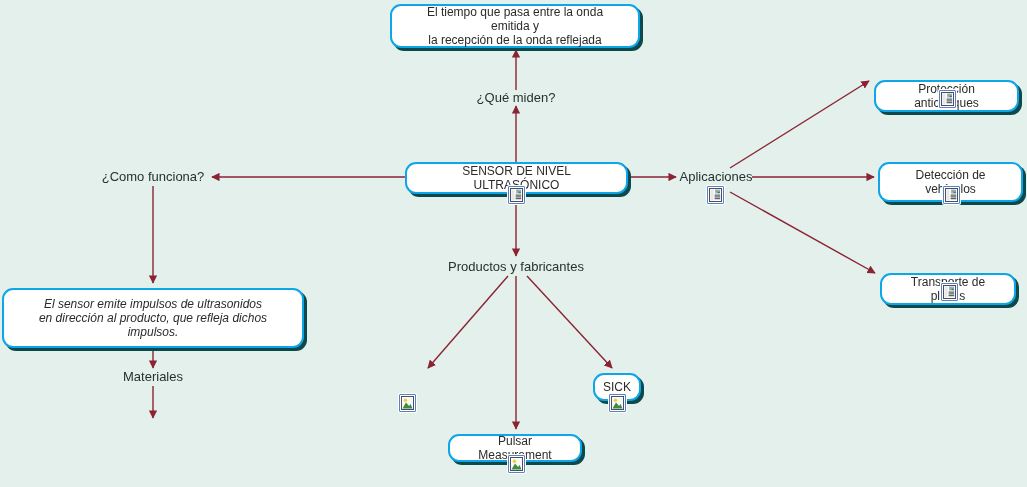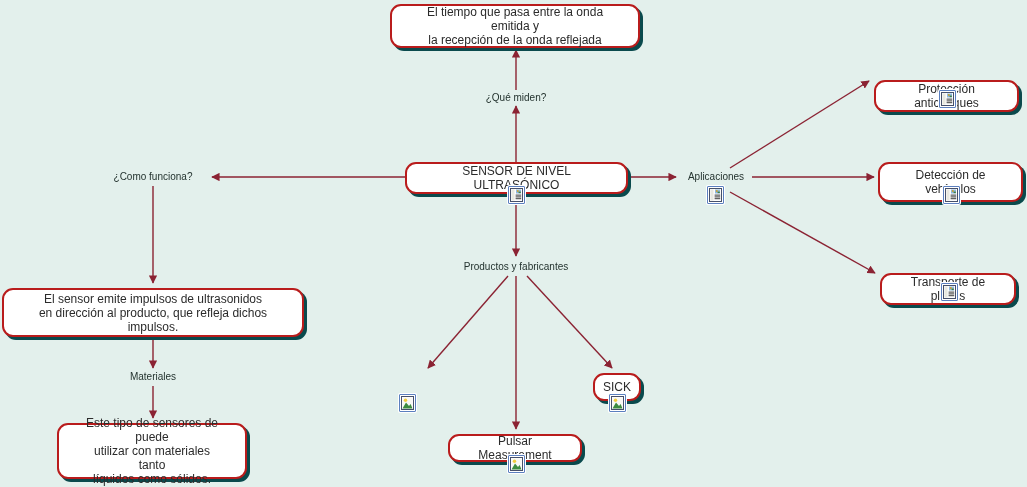--- a/index.html
+++ b/index.html
@@ -24,39 +24,39 @@
     width: 1027px;
     height: 487px;
     pointer-events: none;
   }
 
   
   .node {
     position: absolute;
     box-sizing: border-box;
     background: #ffffff;
-    border: 2px solid #b91c1c;
+    border: 2px solid #0ea5e9;
     border-radius: 11px;
     box-shadow: 3px 3px 0 0 #0a4a4d;
     color: #2b2b2b;
     font-size: 12px;
     line-height: 14px;
     text-align: center;
     display: flex;
     align-items: center;
     justify-content: center;
     padding: 2px 20px;
     white-space: pre-line;
   }
   .node .label { display: block; }
 
   
   .phrase {
     position: absolute;
-    font-size: 10px;
+    font-size: 13px;
     line-height: 14px;
     color: #24332f;
     text-align: center;
     white-space: nowrap;
   }
 
   
   .icon {
     position: absolute;
     width: 17px;
@@ -129,34 +129,29 @@
   </div>
 
   <div class="phrase" style="left:456px; top:91px; width:120px;">
     <span>¿Qué miden?</span>
   </div>
 
   <div class="phrase" style="left:93px; top:170px; width:120px;">
     <span>¿Como funciona?</span>
   </div>
 
-  <div class="node" style="left:2px; top:288px; width:302px; height:49px;">
+  <div class="node" style="left:2px; top:288px; width:302px; height:60px;font-style:italic;">
     <span class="label">El sensor emite impulsos de ultrasonidos
 en dirección al producto, que refleja dichos impulsos.</span>
   </div>
 
   <div class="phrase" style="left:93px; top:370px; width:120px;">
     <span>Materiales</span>
   </div>
 
-  <div class="node" style="left:57px; top:423px; width:190px; height:56px;">
-    <span class="label">Este tipo de sensores de puede
-utilizar con materiales tanto
-líquidos como sólidos.</span>
-  </div>
 
   <div class="phrase" style="left:679px; top:170px; width:74px;">
     <span>Aplicaciones</span>
   </div>
   <div class="icon" style="left:707px; top:186px;">
     <svg width="15" height="16" viewBox="0 0 15 16">
       <rect x="0" y="0" width="15" height="16" fill="#ffffff"></rect>
       <rect x="1.5" y="1.5" width="12" height="13" fill="#fdfdfd" stroke="#46506b" stroke-width="1"></rect>
       <rect x="2.5" y="2.5" width="3" height="11" fill="#e8e8e0"></rect>
       <rect x="7" y="2.5" width="5" height="4" fill="#8fb7dd"></rect>

